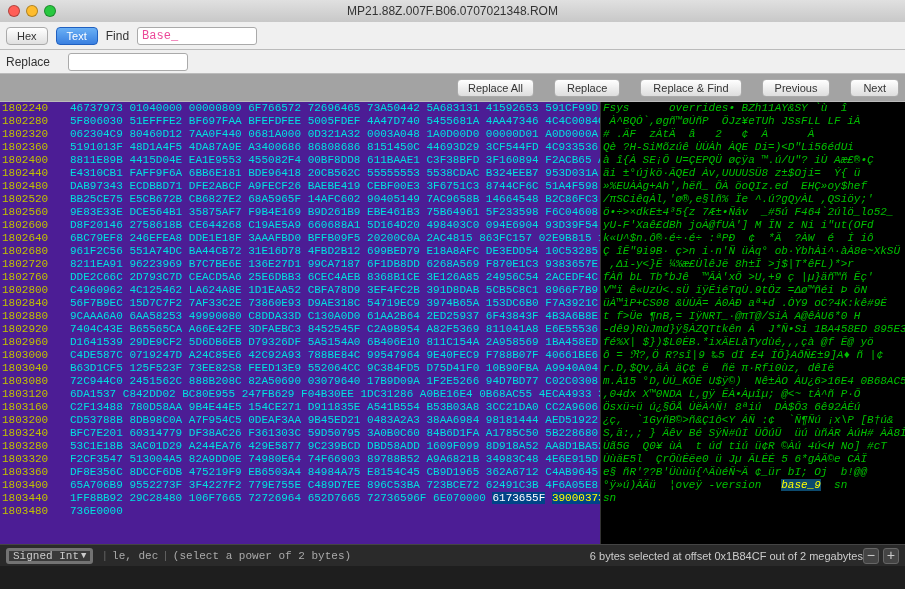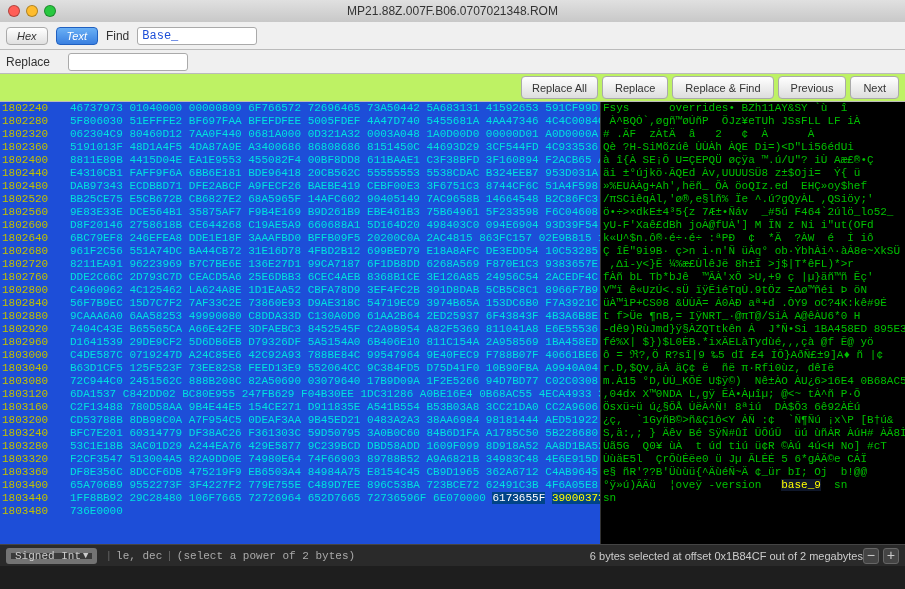--- a/index.html
+++ b/index.html
@@ -56,41 +56,40 @@
     }
     .toolbar-btn {
       background: linear-gradient(to bottom, #fff, #e0e0e0);
       border: 1px solid #aaa;
       border-radius: 4px;
       padding: 2px 10px;
       font-size: 11px;
       font-family: -apple-system, sans-serif;
       cursor: pointer;
       color: #333;
-      font-style: italic;
     }
     .toolbar-btn.active {
       background: linear-gradient(to bottom, #6ab0f5, #3a80e0);
       color: white;
       border-color: #2060c0;
     }
     .toolbar-find-label {
       font-family: -apple-system, sans-serif;
       font-size: 12px;
       color: #333;
       font-weight: 500;
     }
     .toolbar-input {
       border: 1px solid #aaa;
       border-radius: 3px;
       padding: 1px 4px;
       font-size: 12px;
       font-family: 'Courier New', monospace;
       background: white;
-      color: #1d4ed8;
+      color: #ec4899;
       width: 120px;
     }
 
     
     .replace-row {
       background: #f0f0f0;
       border-bottom: 1px solid #bbb;
       padding: 2px 6px;
       display: flex;
       align-items: center;
@@ -110,26 +109,27 @@
       padding: 1px 4px;
       font-size: 12px;
       font-family: 'Courier New', monospace;
       background: white;
       color: #333;
       width: 120px;
     }
 
     
     .nav-row {
-      background: #bef264;
+      background: #a3a3a3;
       border-bottom: 1px solid #bbb;
       padding: 2px 6px;
       display: flex;
+      align-items: center;
       justify-content: flex-end;
-      gap: 4px;
+      gap: 20px;
       height: 28px;
     }
     .nav-btn {
       background: linear-gradient(to bottom, #fff, #ddd);
       border: 1px solid #aaa;
       border-radius: 4px;
       padding: 2px 12px;
       font-size: 11px;
       font-family: -apple-system, sans-serif;
       cursor: pointer;
@@ -142,21 +142,21 @@
     
     .main-area {
       display: flex;
       height: 442px;
       overflow: hidden;
     }
 
     
     .hex-panel {
       width: 600px;
-      background: #1d4ed8;
+      background: #4c1d95;
       overflow: hidden;
       font-size: 11px;
       font-family: 'Courier New', Courier, monospace;
       color: #00e0e0;
     }
 
     .hex-row {
       display: flex;
       height: 13px;
       line-height: 13px;
@@ -181,35 +181,36 @@
       font-size: 11px;
       font-family: 'Courier New', Courier, monospace;
       color: #00c000;
       padding-left: 2px;
     }
     .text-row {
       height: 13px;
       line-height: 13px;
       white-space: pre;
       overflow: hidden;
+      font-style: italic;
     }
 
     
     .status-bar {
       background: #2a2a2a;
       border-top: 1px solid #444;
       height: 22px;
       display: flex;
       align-items: center;
       padding: 0 6px;
       gap: 0;
     }
     .status-type {
       background: #3a3a3a;
-      border: 5px solid #737373;
+      border: 3px solid #737373;
       border-radius: 3px;
       padding: 0 4px;
       font-size: 11px;
       color: #ccc;
       height: 16px;
       display: flex;
       align-items: center;
       gap: 2px;
       margin-right: 4px;
     }
@@ -434,21 +435,21 @@
       <div class="text-row">ô = ℜ?,Ö R?sî|9 ‰5 dÌ £4 ÍÕ}AðÑ£±9]A♦ ñ |¢</div>
       <div class="text-row">r.D,$Qv,äÀ äÇ¢ ë  ñë π·Rfi0ùz, dêIë</div>
       <div class="text-row">m.À15 °D,ÙÚ_KÔÉ U$ÿ©)  Nê±ÀO ÀU¿6&gt;16E4 0B68AC55</div>
       <div class="text-row">,04dx X™0NDA L,gÿ ÊÀ•Àµîµ; @&lt;~ tÀ^ñ P·Ô</div>
       <div class="text-row">Ösxü÷ü ú¿§ÔÅ ÚëÀ^Ñ! 8ªiú  DÀ$Ô3 6ê92ÀÈú</div>
       <div class="text-row">¿ç,  `1GyñB©&gt;ñ&amp;Ç1ô&lt;Y ÁÑ :¢  `Ñ¶Ñú ¡x\P [B†ú&amp;</div>
       <div class="text-row">S,ä:,; } Äêv Bé SÿÑ#ûÍ ÛÕúÛ  üú ùñÁR ÀúH# ÀÂ8Ì</div>
       <div class="text-row">Ùã5G  Q0¥ ùÀ  t úd tiú ü¢R ©Àú 4ú&lt;H No] #cT</div>
       <div class="text-row">ÙùäE5l  ÇrÔùÉëe0 ü Jµ ÃLÉÉ 5 6*gÁÄ©e CÁÏ</div>
       <div class="text-row">e§ ñR'??B'Üùùü{^ÄùéÑ~Ä ¢_ür bI; Oj  b!@@</div>
-      <div class="text-row">°ÿ»ú)ÂÄü  ¦oveÿ -version   <span style="background:#0f172a;color:#ffff00;">base_9</span>  sn</div>
+      <div class="text-row">°ÿ»ú)ÂÄü  ¦oveÿ -version   <span style="background:#0c4a6e;color:#ffff00;">base_9</span>  sn</div>
       <div class="text-row">sn</div>
     </div>
 </div>
 
 <div class="status-bar">
   <div class="status-type">
     <span>Signed Int</span>
     <span style="font-size:9px;">▼</span>
   </div>
   <span class="status-sep">|</span>

